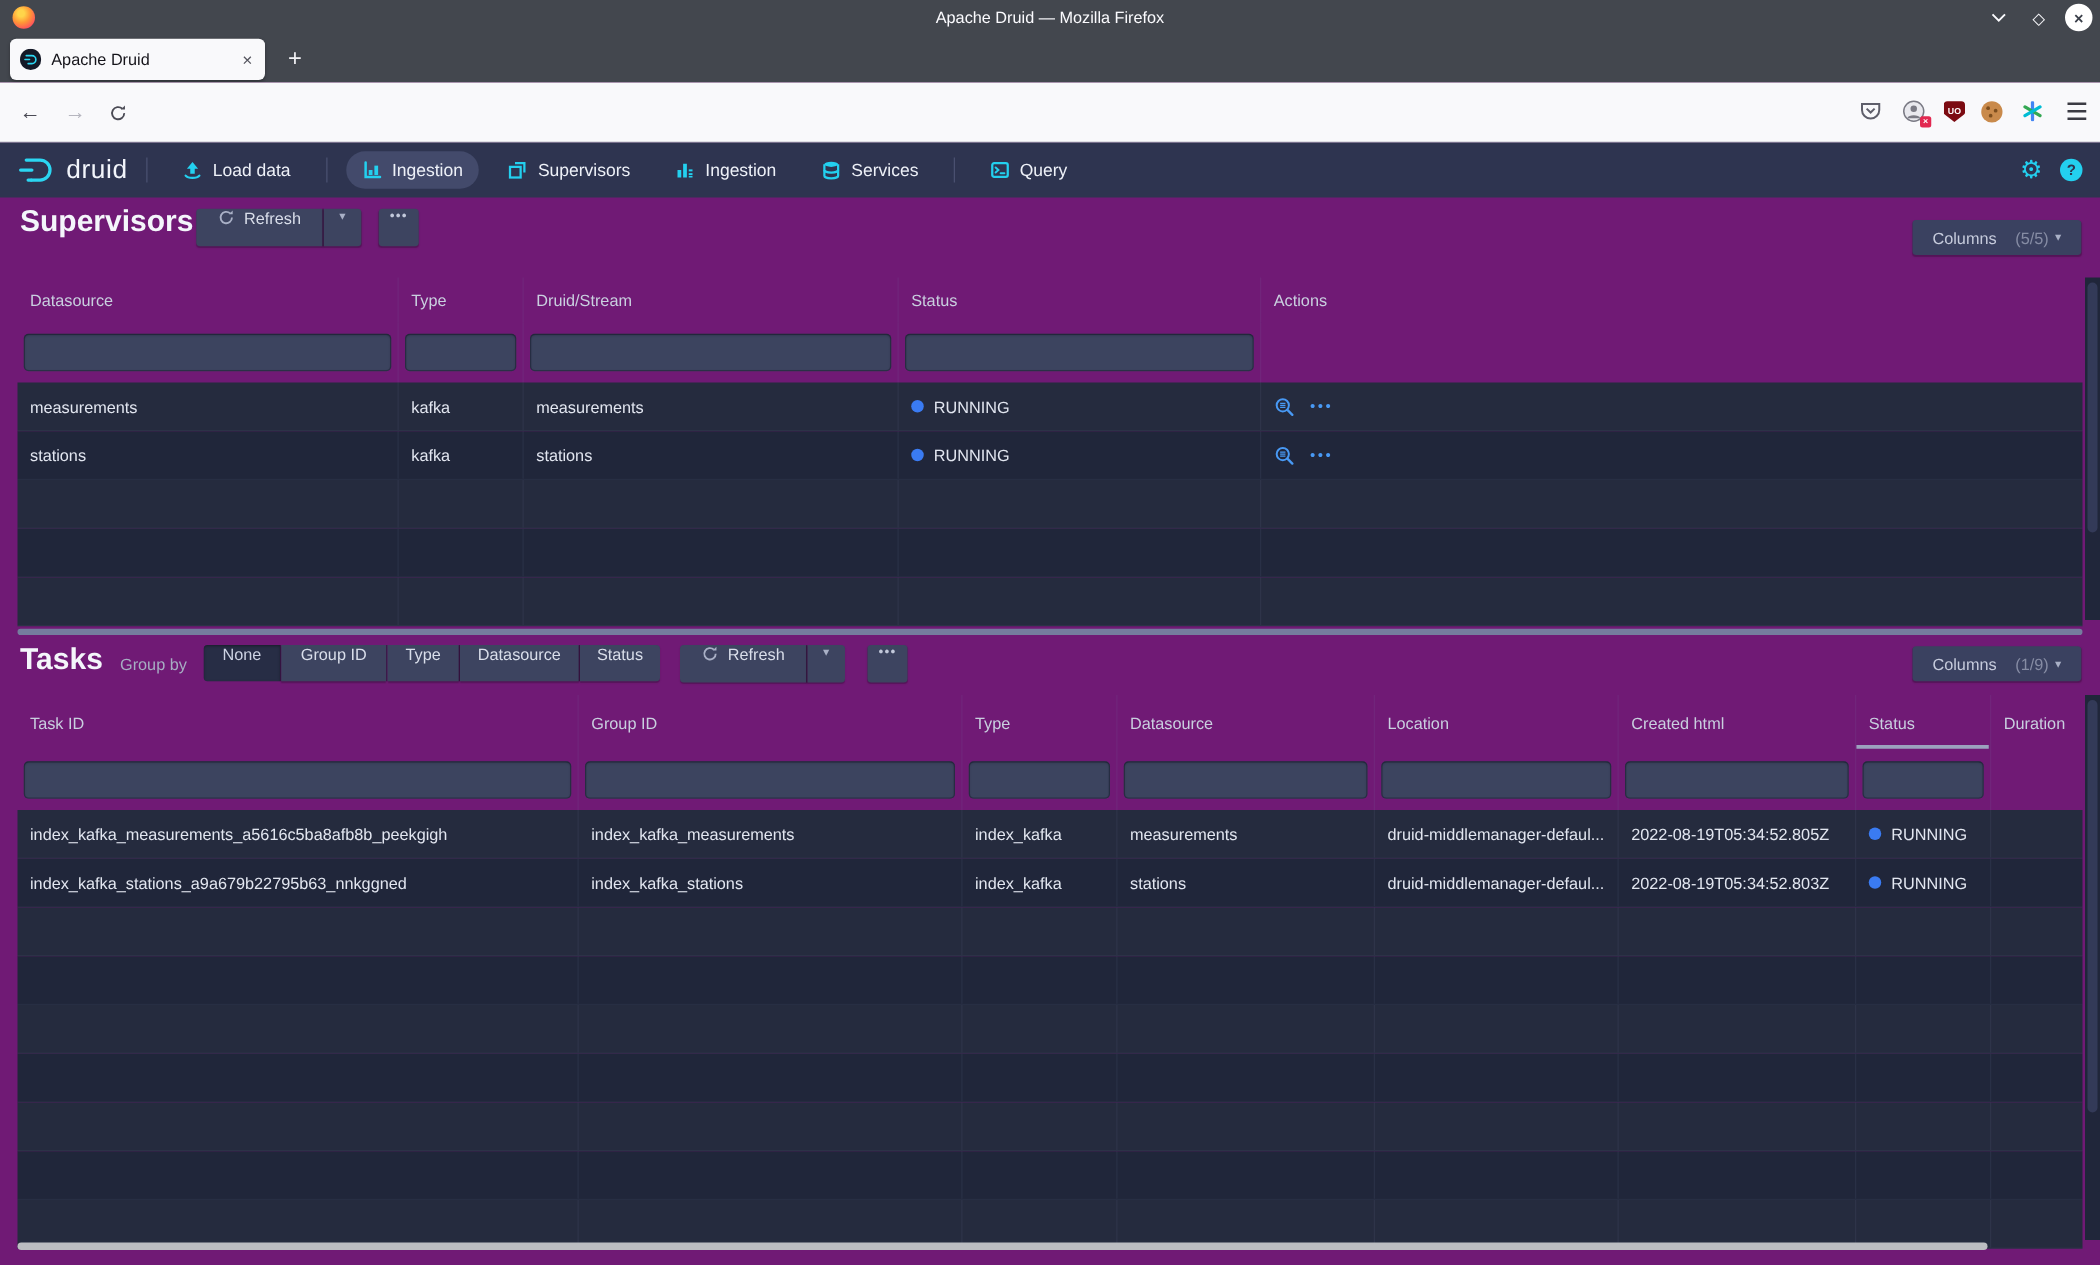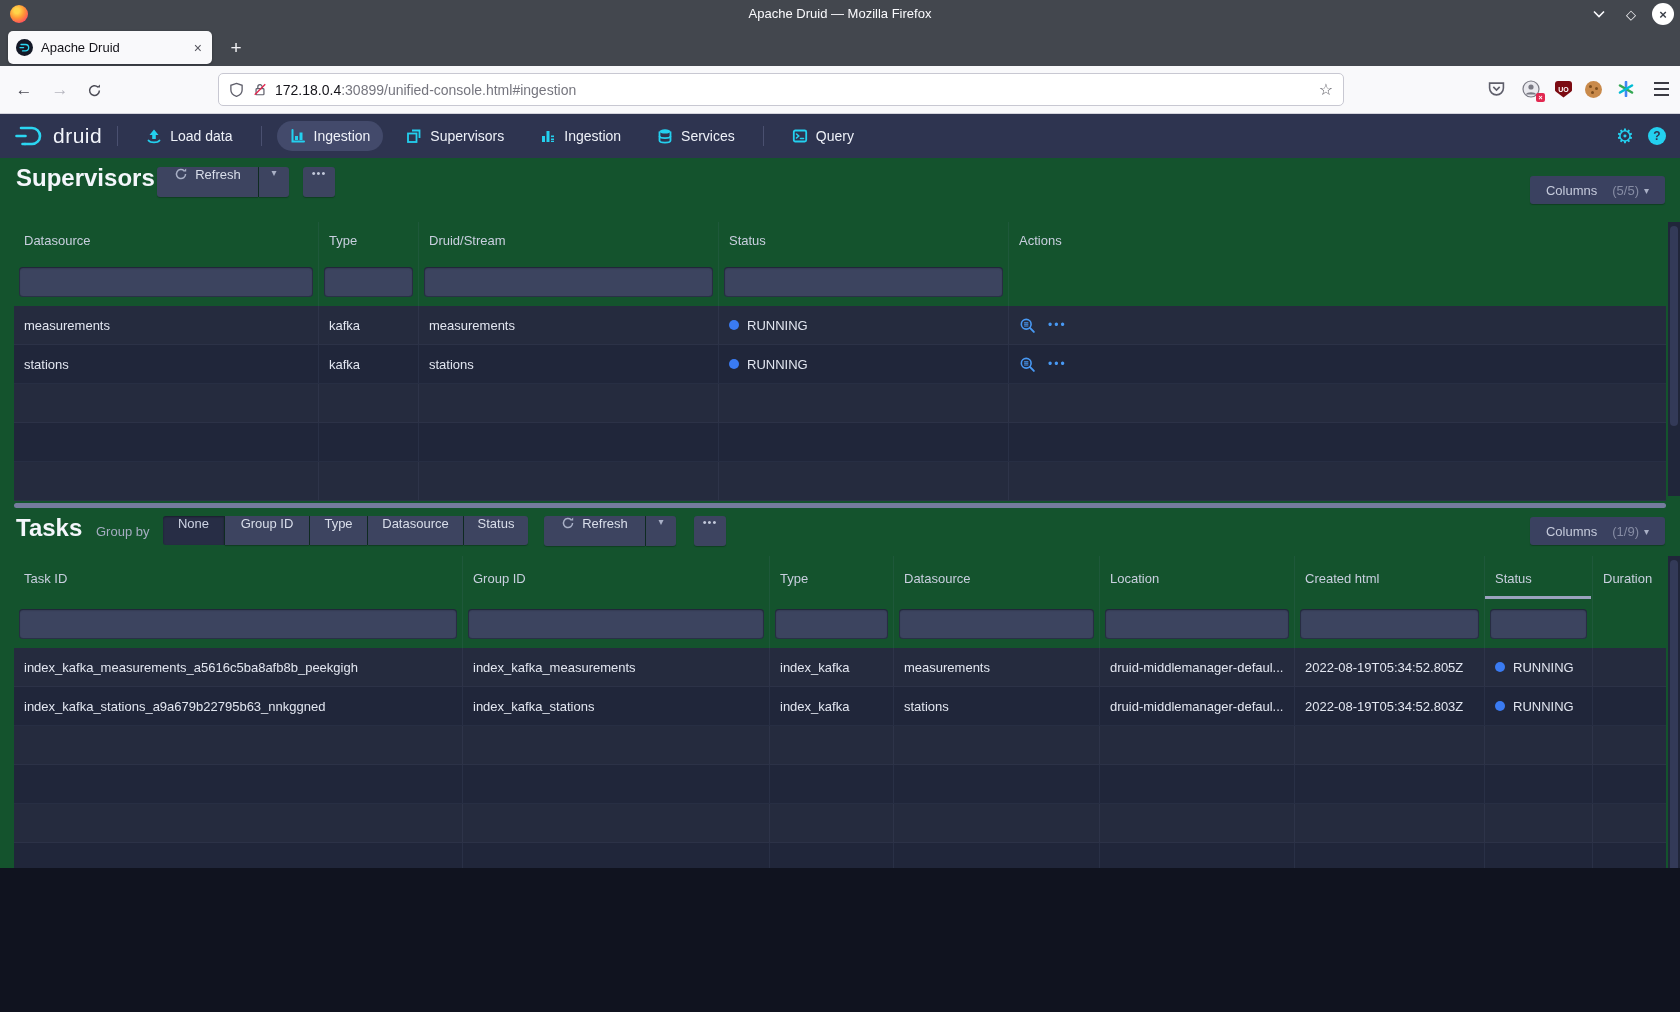--- a/index.html
+++ b/index.html
@@ -1,16 +1,16 @@
 <!DOCTYPE html>
 <html><head>
 <meta charset="utf-8">
 <style>
   html,body{margin:0;padding:0;background:#10131f;}
-  .screen{position:relative;width:1680px;height:868px;background:#14532d;overflow:hidden;
+  .screen{position:relative;width:1680px;height:1012px;background:#701a75;overflow:hidden;
           font-family:"Liberation Sans",sans-serif;text-decoration:underline;-webkit-font-smoothing:antialiased;}
 
   
   .titlebar{position:absolute;left:0;top:0;width:1680px;height:28px;background:#43474e;display:flex;align-items:center;}
   .fx-logo{position:absolute;left:10px;top:5px;width:18px;height:18px;border-radius:50%;
     background:radial-gradient(circle at 38% 32%,#ffd54a 0 16%,#ff9736 45%,#ff4f5e 78%,#b5007f 100%);}
   .win-title{position:absolute;left:0;right:0;text-align:center;color:#fbfbfe;font-size:13px;line-height:28px;}
   .win-controls{position:absolute;right:6px;top:0;height:28px;display:flex;align-items:center;gap:10px;}
   .win-btn{width:22px;height:22px;display:flex;align-items:center;justify-content:center;color:#fbfbfe;font-size:13px;}
   .win-close{background:#ffffff;border-radius:50%;color:#3a3f49;font-weight:bold;font-size:13px;}
@@ -139,32 +139,20 @@
 
   <div class="toolbar">
     <div class="nav-ico" style="left:12px;">←</div>
     <div class="nav-ico" style="left:48px;color:#b6b6bf;">→</div>
     <div class="nav-ico" style="left:82px;">
       <svg width="15" height="15" viewBox="0 0 16 16">
           <path d="M13.2 8 a5.2 5.2 0 1 1-1.6-3.7" fill="none" stroke="#4b4b55" stroke-width="1.6"></path>
           <path d="M13.8 1.5 v3.4 h-3.4 z" fill="#4b4b55"></path>
         </svg>
     </div>
-    <div class="urlbar">
-      <svg width="15" height="16" viewBox="0 0 16 16">
-        <path d="M8 1 L14 3 V8 c0 3.8-3 5.8-6 6.8 C5 13.8 2 11.8 2 8 V3 Z" fill="none" stroke="#5f5f6b" stroke-width="1.4"></path>
-      </svg>
-      <svg width="14" height="15" viewBox="0 0 16 16" style="margin-left:9px;">
-        <rect x="3.5" y="7" width="9" height="7" rx="1" fill="none" stroke="#5f5f6b" stroke-width="1.4"></rect>
-        <path d="M5.5 7 V5 a2.5 2.5 0 0 1 5 0 V7" fill="none" stroke="#5f5f6b" stroke-width="1.4"></path>
-        <line x1="2" y1="14" x2="14" y2="2" stroke="#e22850" stroke-width="1.6"></line>
-      </svg>
-      <span class="url-text"><span class="url-host">172.18.0.4</span><span class="url-rest">:30899/unified-console.html#ingestion</span></span>
-      <span class="url-star">☆</span>
-    </div>
     <div class="tb-right">
       <div class="tbr-ico">
         <svg width="17" height="16" viewBox="0 0 16 15">
             <path d="M1.5 2 h13 v4.5 a6.5 6.5 0 0 1-13 0 Z" fill="none" stroke="#5f5f6b" stroke-width="1.5"></path>
             <polyline points="5,5.5 8,8.5 11,5.5" fill="none" stroke="#5f5f6b" stroke-width="1.5"></polyline>
           </svg>
       </div>
       <div class="tbr-ico ext-badge">
         <svg width="18" height="18" viewBox="0 0 18 18">
             <circle cx="9" cy="9" r="8" fill="#e9e9ee" stroke="#7a7a84" stroke-width="1.2"></circle>

